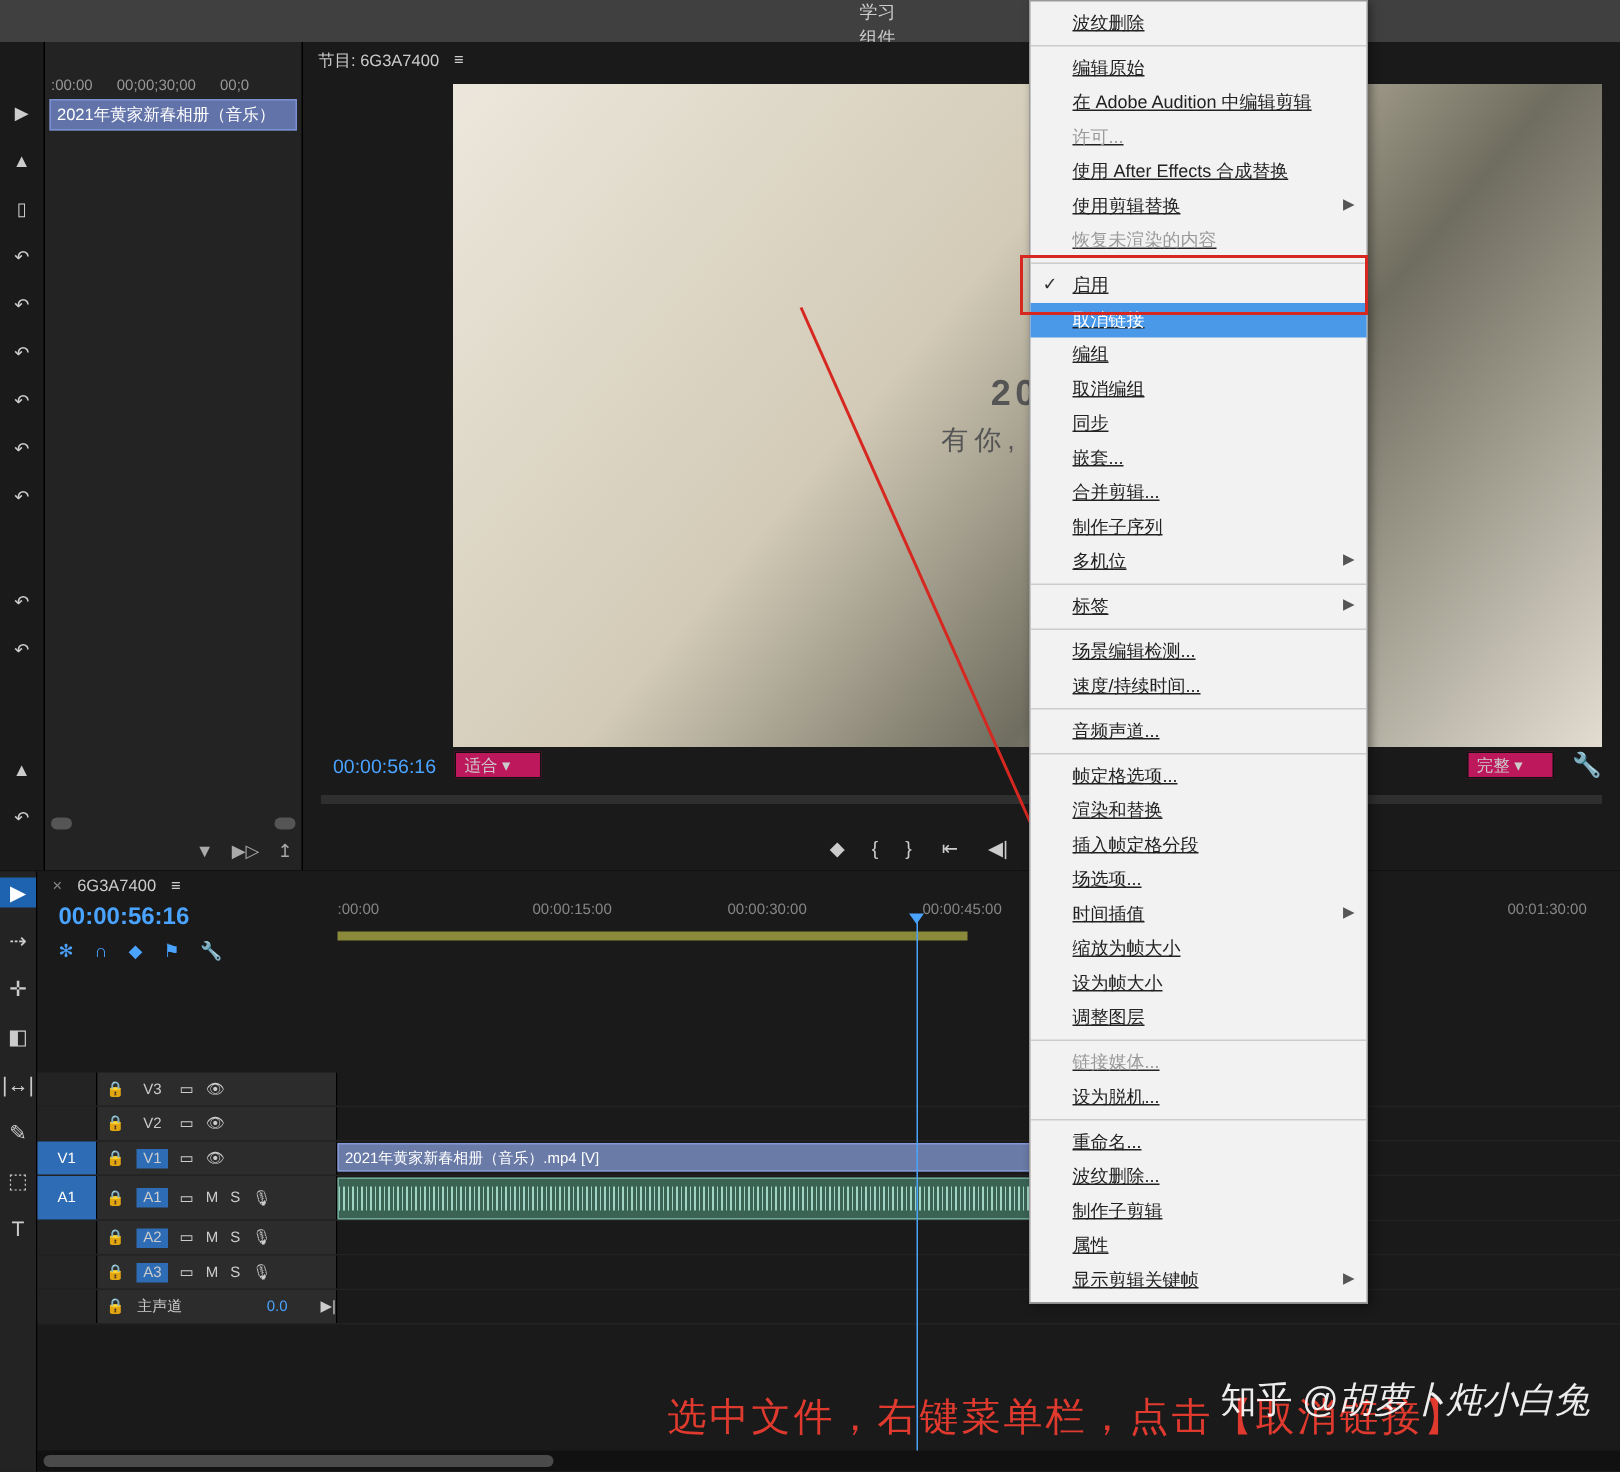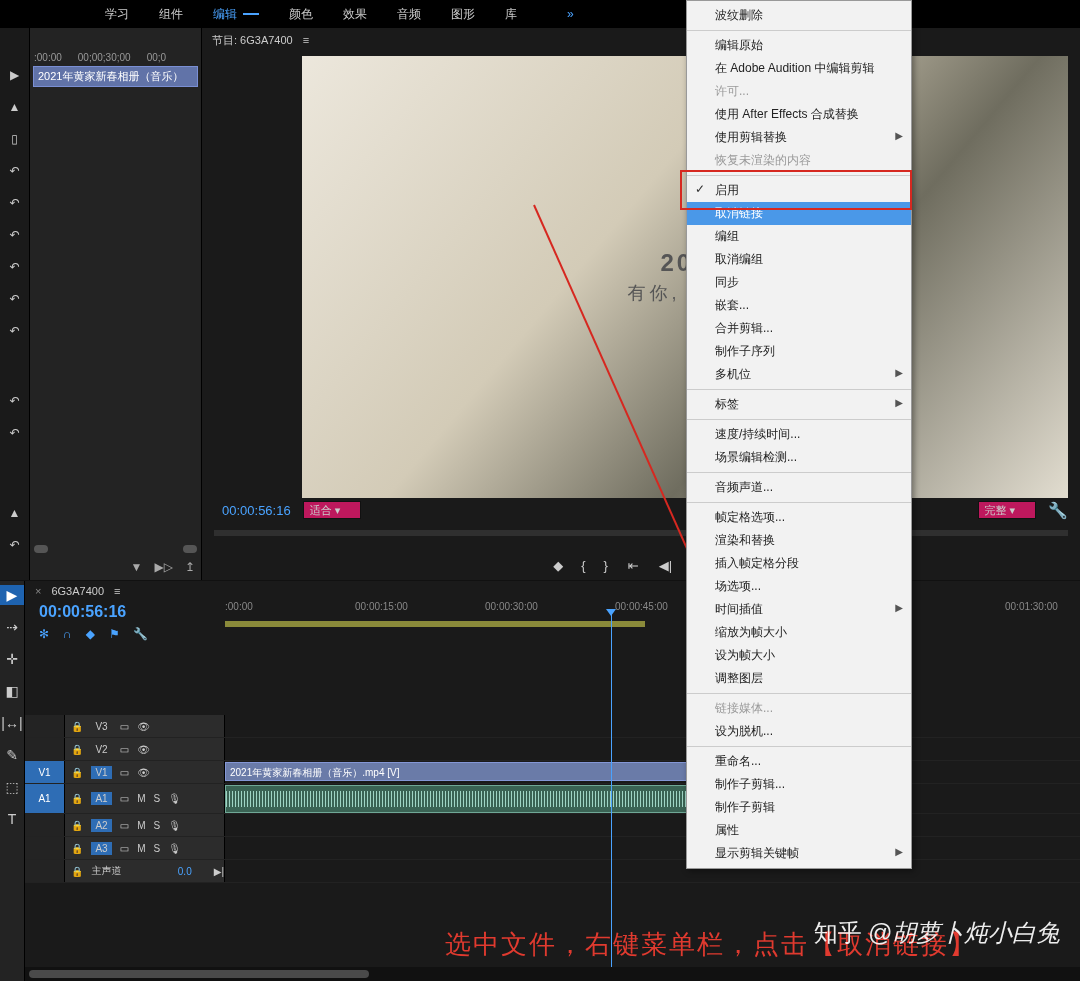--- a/index.html
+++ b/index.html
@@ -1,17 +1,17 @@
 <!DOCTYPE html>
 <html><head>
 <meta charset="utf-8">
 <style>
 * { margin:0; padding:0; box-sizing:border-box; font-family:"Microsoft YaHei",Arial,sans-serif; }
 body { background:#232323; color:#ccc; width:1080px; height:981px; overflow:hidden; position:relative; }
-.topbar { height:28px; display:flex; align-items:center; padding-left:90px; background:#000000; }
+.topbar { height:28px; display:flex; align-items:center; padding-left:90px; background:#404040;flex-direction:column; }
 .topbar .tab { padding:0 15px; font-size:12px; color:#ccc; cursor:pointer; }
 .topbar .tab.active { color:#4aa3ff; }
 .topbar .tab.active .bar { display:inline-block; width:16px; height:2px; background:#4aa3ff; margin-left:6px; vertical-align:middle; }
 .topbar .more { color:#4aa3ff; margin-left:20px; }
 
 .mid { display:flex; height:552px; }
 .leftcol { width:30px; background:#1a1a1a; display:flex; flex-direction:column; align-items:center; padding-top:40px; gap:18px; border-right:1px solid #000; }
 .leftcol .ic { color:#ccc; font-size:12px; cursor:pointer; }
 
 .project { width:172px; background:#232323; display:flex; flex-direction:column; border-right:1px solid #000; }
@@ -60,33 +60,33 @@
 .tl-top .ruler .workarea { height:6px; background:#8a8a3a; margin-top:6px; width:420px; }
 .tracks { flex:1; position:relative; }
 .track-row { height:23px; display:flex; border-bottom:1px solid #222; }
 .track-row .src { width:40px; background:#232323; display:flex; align-items:center; justify-content:center; font-size:10px; border-right:1px solid #000; color:#ccc; }
 .track-row .src.active { background:#2e6db5; color:#fff; }
 .track-row .hdr { width:160px; background:#2c2c2c; display:flex; align-items:center; gap:8px; padding-left:6px; font-size:10px; color:#ccc; border-right:1px solid #000; }
 .track-row .hdr .lock,.track-row .hdr .tgt,.track-row .hdr .eye,.track-row .hdr .m,.track-row .hdr .s { cursor:pointer; }
 .track-row .hdr .tgt { padding:1px 4px; }
 .track-row .hdr .tgt.active { background:#2e6db5; }
 .track-row .lane { flex:1; background:#1a1a1a; position:relative; }
-.clip-v { position:absolute; left:0; top:1px; height:19px; width:480px; background:#6a7ba8; border:1px solid #8497d6; font-size:10px; color:#fff; padding-left:4px; overflow:hidden; display:flex; align-items:flex-end; }
+.clip-v { position:absolute; left:0; top:1px; height:19px; width:480px; background:#6a7ba8; border:1px solid #8497d6; font-size:10px; color:#fff; padding-left:4px; overflow:hidden; display:flex; align-items:center; }
 .clip-a { position:absolute; left:0; top:1px; height:28px; width:480px; background:#3a6354; border:1px solid #6fa896; display:flex; align-items:center; }
 .clip-a .wave { width:100%; height:60%; background:repeating-linear-gradient(90deg,#9fd4c4 0 1px,transparent 1px 3px); }
 .track-row.audio { height:30px; }
 .track-row.master .hdr { justify-content:flex-start; }
 .annot1 { position:absolute; left:420px; top:272px; font-size:26px; color:#e03a2f; letter-spacing:2px; }
 .scroll-h2 { height:14px; background:#111; display:flex; align-items:center; padding:0 4px; }
 .scroll-h2 .thumb { width:340px; height:8px; background:#4a4a4a; border-radius:4px; }
 .playhead { position:absolute; left:586px; top:32px; bottom:14px; width:1px; background:#4aa3ff; }
 .playhead::before { content:""; position:absolute; top:-4px; left:-5px; border:5px solid transparent; border-top:7px solid #4aa3ff; }
 
 
-.ctx { position:absolute; left:686px; top:0px; width:226px; background:#f2f2f2; border:1px solid #999; box-shadow:2px 2px 6px rgba(0,0,0,.4); font-size:12px; color:#222; z-index:50; }
+.ctx { position:absolute; left:686px; top:0px; width:226px; background:#f2f2f2; border:1px solid #999; box-shadow:2px 2px 6px rgba(0,0,0,.4); font-size:12px; color:#222; z-index:50;text-decoration:underline; }
 .ctx .grp { border-top:1px solid #ccc; padding:3px 0; }
 .ctx .grp:first-child { border-top:none; }
 .ctx .item { padding:3px 14px 3px 28px; position:relative; cursor:pointer; white-space:nowrap; }
 .ctx .item.disabled { color:#9a9a9a; cursor:default; }
 .ctx .item .arrow { position:absolute; right:8px; top:4px; color:#555; font-size:10px; }
 .ctx .item.checked::before { content:"✓"; position:absolute; left:8px; top:3px; color:#333; }
 .ctx .item.hl { background:#4a98e8; color:#fff; }
 .ctx-hlbox { position:absolute; left:680px; top:170px; width:232px; height:40px; border:2px solid #d62820; z-index:55; pointer-events:none; }
 .redline { position:absolute; left:534px; top:204px; width:480px; height:2px; background:#d62820; transform-origin:left center; transform:rotate(66deg); z-index:45; pointer-events:none; }
 .redline::before { content:""; position:absolute; right:-4px; top:-6px; border:6px solid transparent; border-left:12px solid #d62820; transform:rotate(0deg); }
@@ -342,43 +342,43 @@
       <div class="item">同步</div>
       <div class="item">嵌套...</div>
       <div class="item">合并剪辑...</div>
       <div class="item">制作子序列</div>
       <div class="item">多机位<span class="arrow">▶</span></div>
     </div>
     <div class="grp">
       <div class="item">标签<span class="arrow">▶</span></div>
     </div>
     <div class="grp">
+      <div class="item">场景编辑检测...</div>
       <div class="item">速度/持续时间...</div>
-      <div class="item">场景编辑检测...</div>
     </div>
     <div class="grp">
       <div class="item">音频声道...</div>
     </div>
     <div class="grp">
       <div class="item">帧定格选项...</div>
       <div class="item">渲染和替换</div>
       <div class="item">插入帧定格分段</div>
       <div class="item">场选项...</div>
       <div class="item">时间插值<span class="arrow">▶</span></div>
       <div class="item">缩放为帧大小</div>
       <div class="item">设为帧大小</div>
       <div class="item">调整图层</div>
     </div>
     <div class="grp">
       <div class="item disabled">链接媒体...</div>
       <div class="item">设为脱机...</div>
     </div>
     <div class="grp">
       <div class="item">重命名...</div>
-      <div class="item">制作子剪辑...</div>
+      <div class="item">波纹删除...</div>
       <div class="item">制作子剪辑</div>
       <div class="item">属性</div>
       <div class="item">显示剪辑关键帧<span class="arrow">▶</span></div>
     </div>
   </div>
 <div class="ctx-hlbox"></div>
 <div class="redline"></div>
 
 <div class="watermark">
   <span class="zh">知乎</span>

